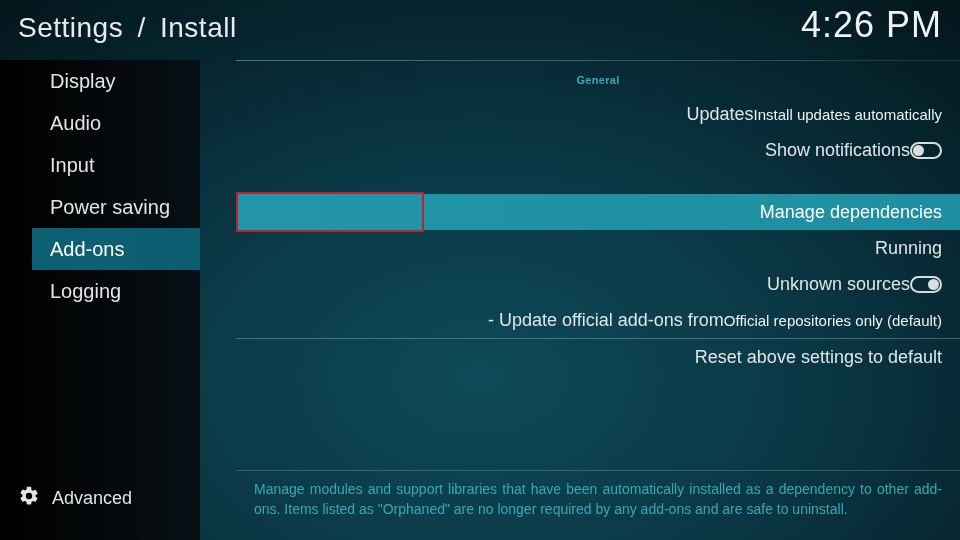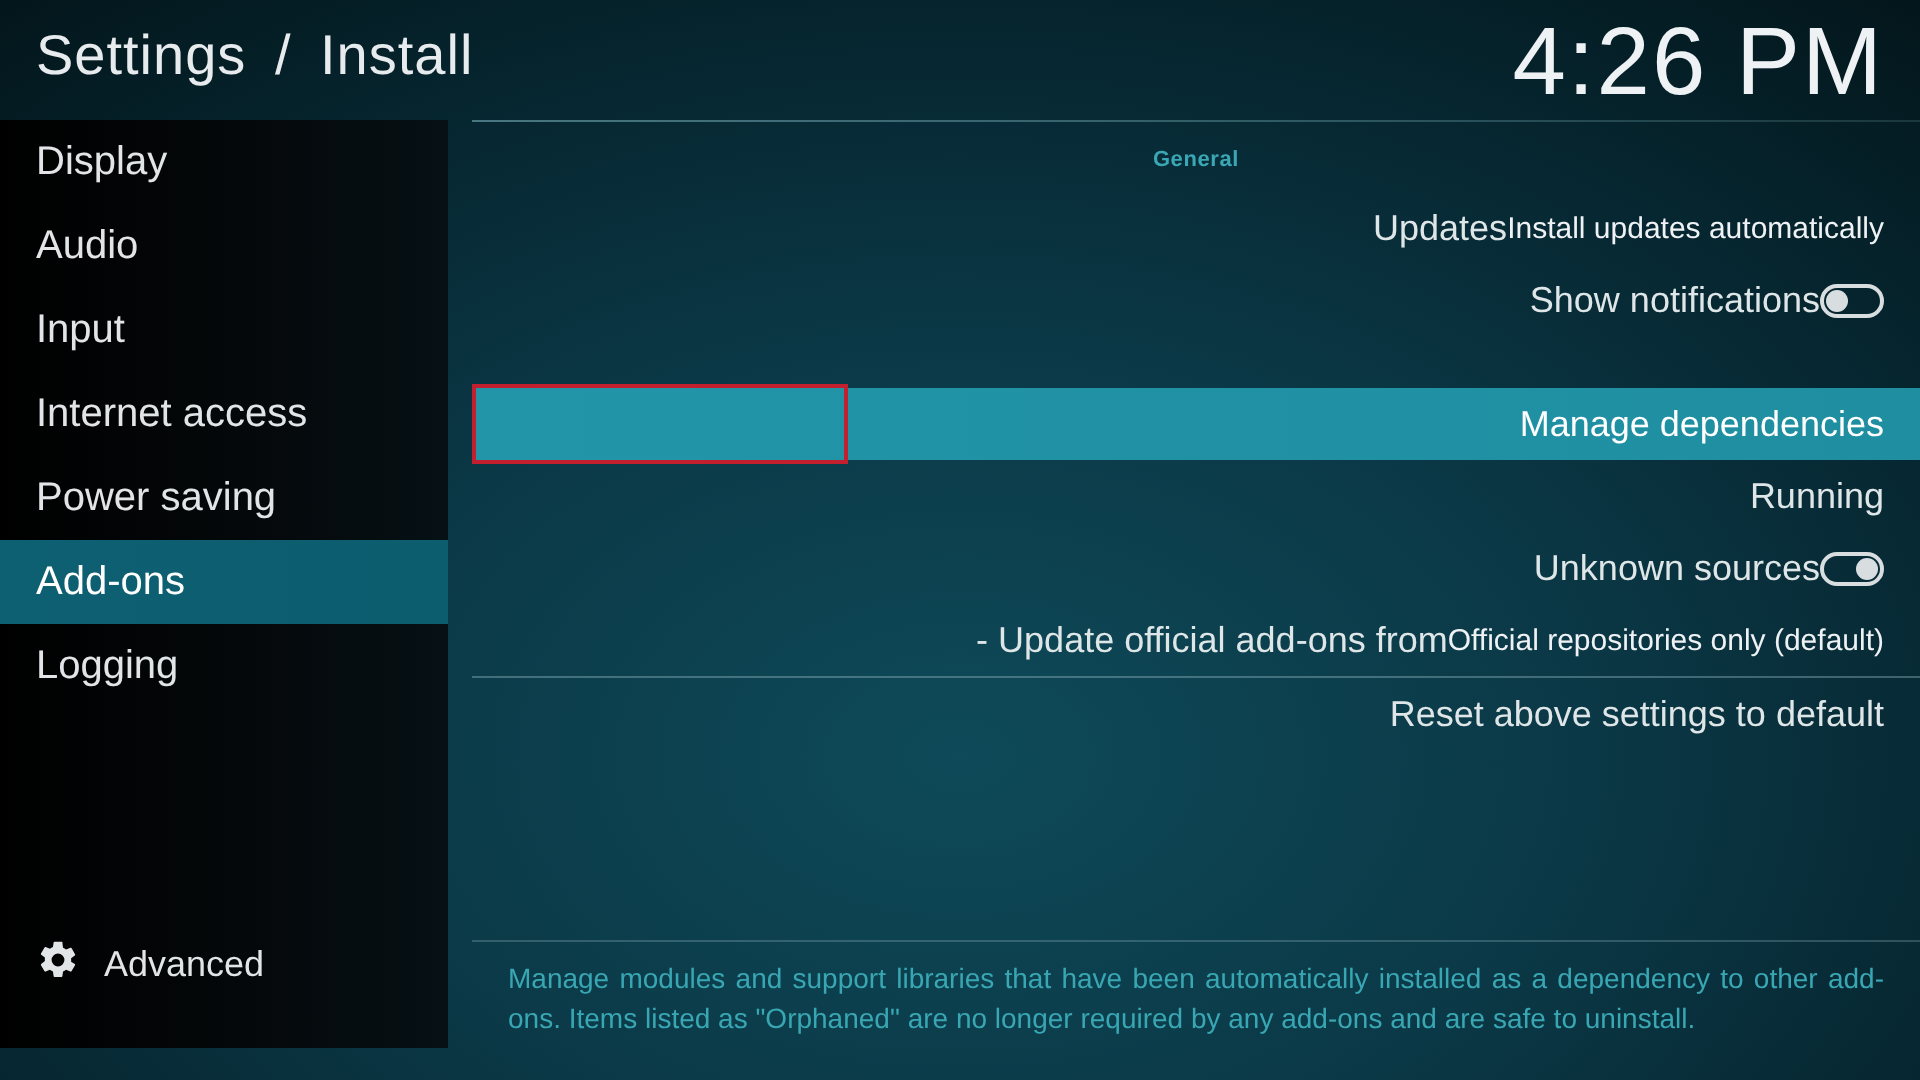--- a/index.html
+++ b/index.html
@@ -8,27 +8,28 @@
   body {
     background: radial-gradient(ellipse 900px 600px at 50% 70%,
       #0e4a59 0%, #0b3846 35%, #062630 60%, #031419 85%, #010608 100%);
     color:#e7ebed;
   }
 
   
   .hdr { position:absolute; left:18px; top:12px; font-size:28px; font-weight:300;
          color:#e7ebed; letter-spacing:.5px;}
   .hdr .sep{ margin:0 6px; }
-  .clock { position:absolute; right:18px; top:4px; font-size:48px; font-weight:300;
+  .clock { position:absolute; right:18px; top:4px; font-size:36px; font-weight:300;
            color:#eef2f4; letter-spacing:1px;}
 
   
   .sidebar {
-    position:absolute; left:0; top:60px; bottom:16px; width:224px;
+    position:absolute; left:0; top:60px; bottom:0; width:200px;
     background:linear-gradient(to right,#000 0%,#05090b 60%,#061015 100%);
+    padding-left:32px;
   }
   .side-item {
     display:flex; align-items:center; height:42px; padding-left:18px;
     font-size:20px; color:#e2e5e7; font-weight:300;
   }
   .side-item.selected {
     background:linear-gradient(to right,#0d6072,#0c5d6e);
     color:#ffffff;
   }
   .level {
@@ -110,23 +111,20 @@
   <div class="side-item">
       <span>Display</span>
     </div>
   <div class="side-item">
       <span>Audio</span>
     </div>
   <div class="side-item">
       <span>Input</span>
     </div>
   <div class="side-item">
-      <span>Internet access</span>
-    </div>
-  <div class="side-item">
       <span>Power saving</span>
     </div>
   <div class="side-item selected">
       <span>Add-ons</span>
     </div>
   <div class="side-item">
       <span>Logging</span>
     </div>
 
   <div class="level">

